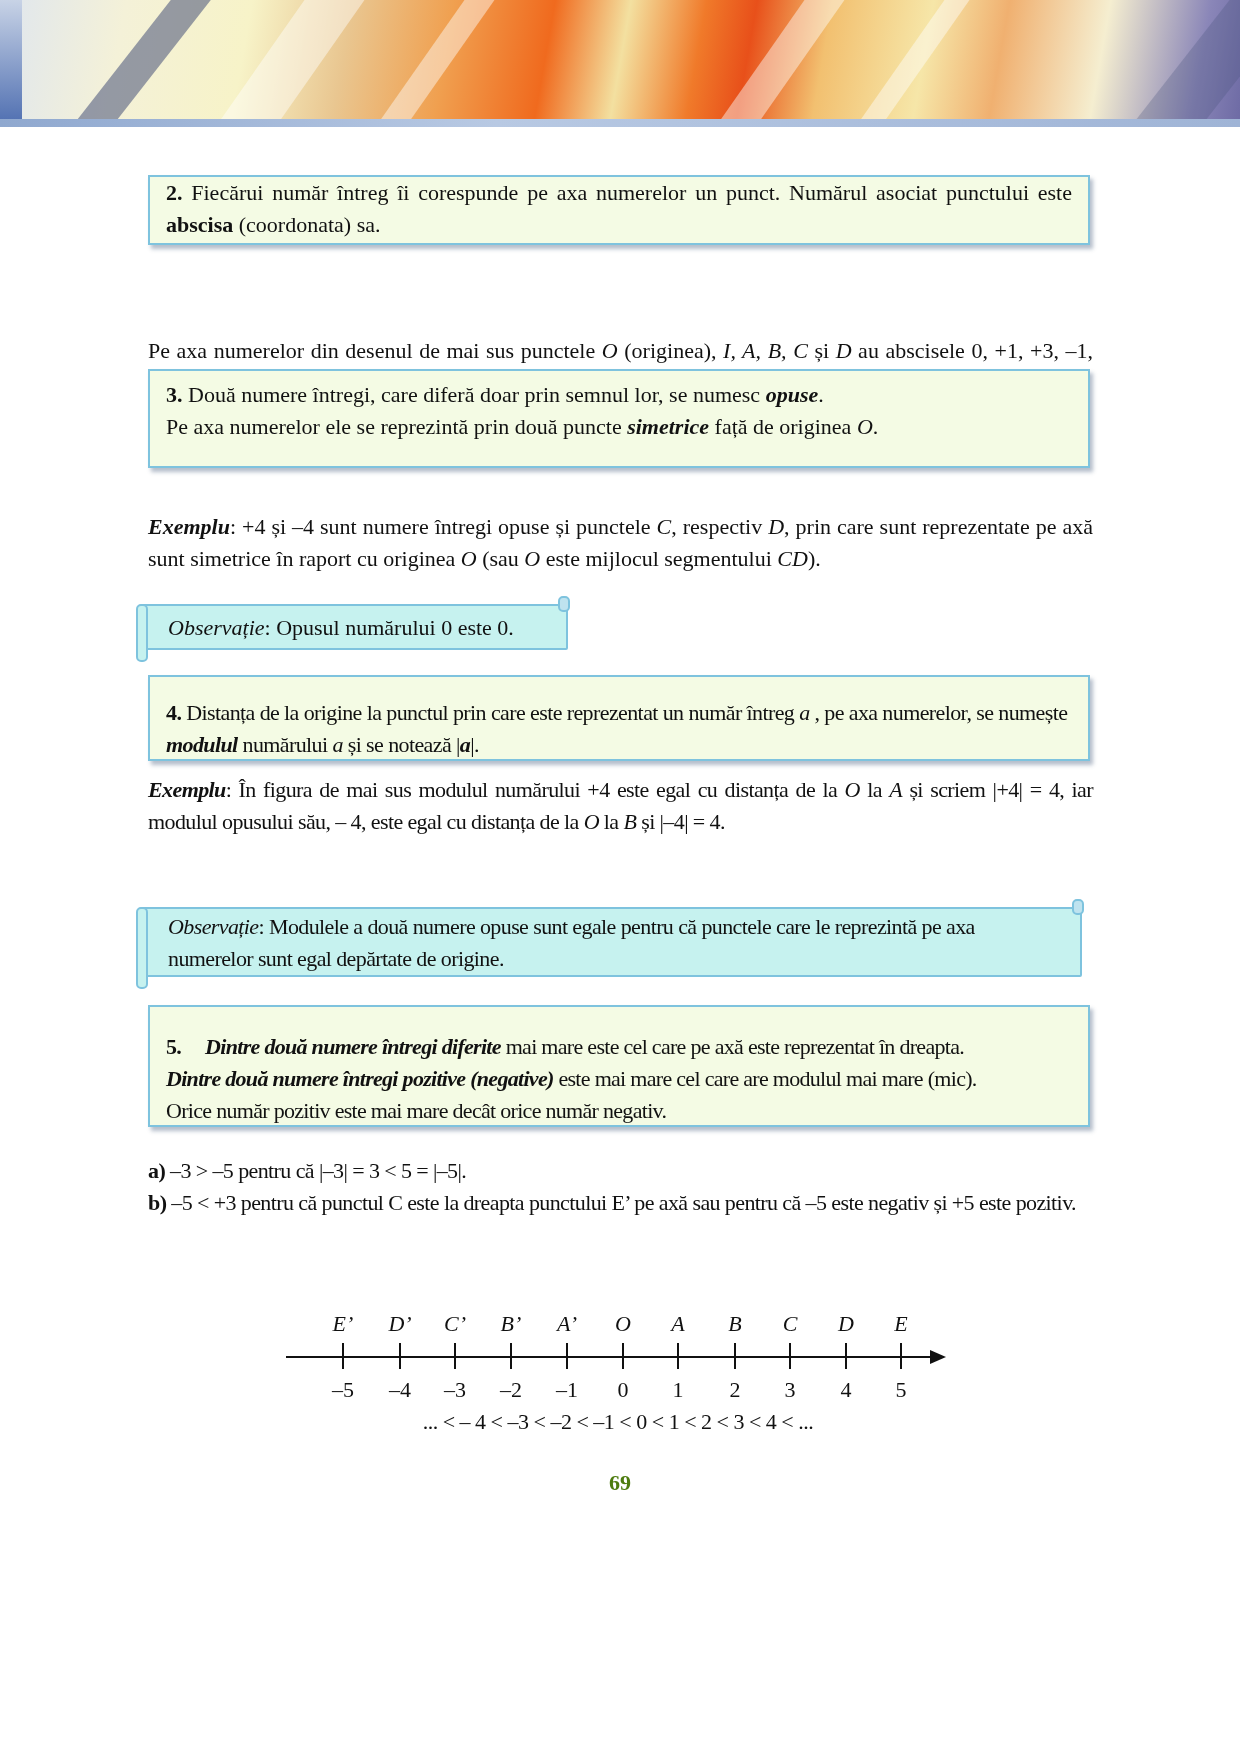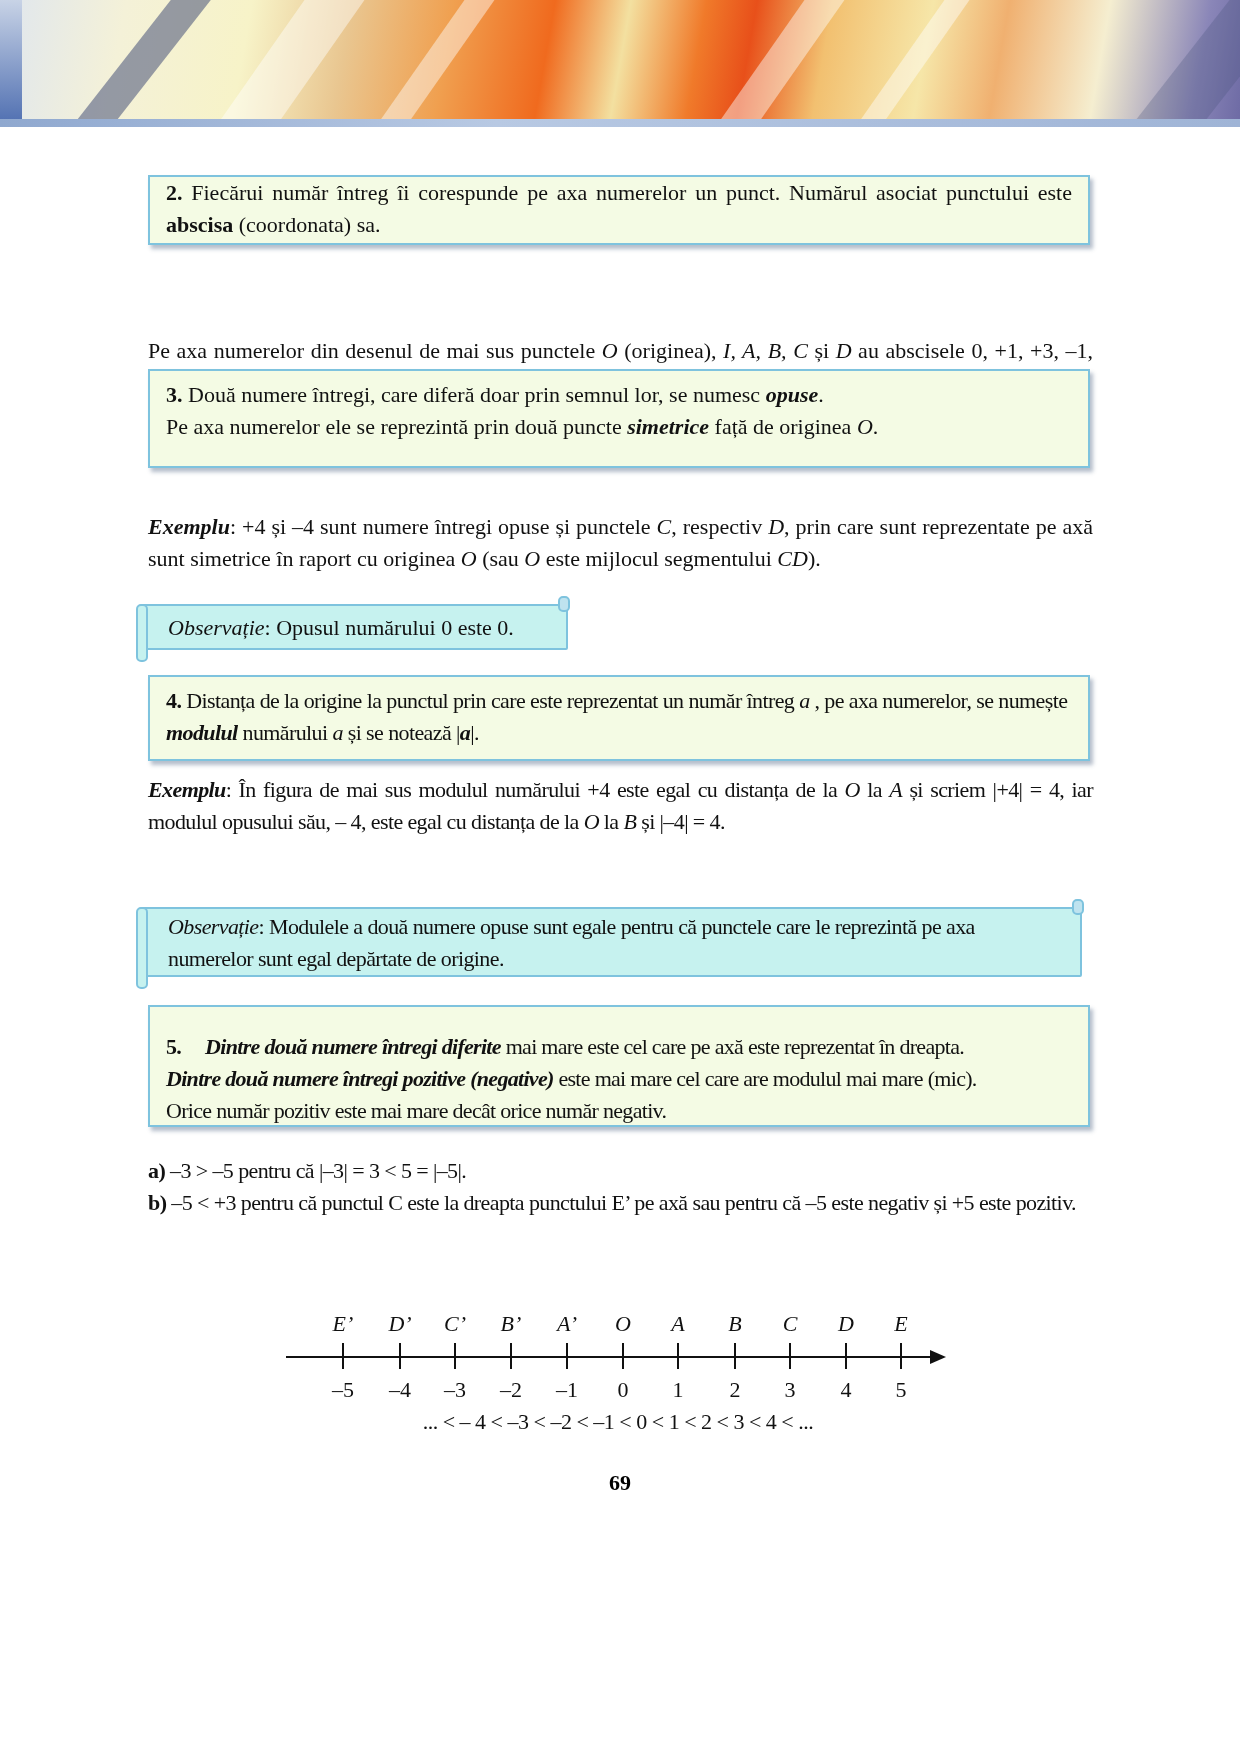--- a/index.html
+++ b/index.html
@@ -29,21 +29,21 @@
 
   .numline { position: absolute; left: 282px; top: 1305px; width: 672px; height: 140px; }
   .numline .axis { position: absolute; left: 4px; top: 51px; width: 648px; height: 2px; background: #111; }
   .numline .arrow { position: absolute; left: 648px; top: 45px; width: 0; height: 0;
     border-left: 16px solid #111; border-top: 7px solid transparent; border-bottom: 7px solid transparent; }
   .numline .tick { position: absolute; top: 38px; width: 2px; height: 26px; background: #111; }
   .numline .lbl { position: absolute; top: 6px; width: 40px; margin-left: -20px; text-align: center; font-style: italic; font-size: 22px; }
   .numline .num { position: absolute; top: 72px; width: 40px; margin-left: -20px; text-align: center; font-size: 22px; }
   .numline .order { position: absolute; left: 0; top: 104px; width: 672px; text-align: center; font-size: 22px; letter-spacing: -0.5px; }
 
-  .pagenum { position: absolute; left: 580px; top: 1470px; width: 80px; text-align: center; color: #000000; font-weight: bold; font-size: 22px; }
+  .pagenum { position: absolute; left: 580px; top: 1470px; width: 80px; text-align: center; color: #4d7c0f; font-weight: bold; font-size: 22px; }
 </style>
 </head>
 <body>
 
 <div class="banner">
   <div class="left-band"></div>
   <div class="dark" style="left:120px;top:-10px;width:40px;height:150px;"></div>
   <div class="stripe" style="left:260px;top:0;width:60px;height:127px;"></div>
   <div class="stripe" style="left:420px;top:0;width:30px;height:127px;"></div>
   <div class="stripe" style="left:760px;top:0;width:40px;height:127px;"></div>
@@ -66,21 +66,21 @@
 </div>
 
 <div class="para" style="top:511px;">
   <span class="bi">Exemplu</span><span>: +4 și –4 sunt numere întregi opuse și punctele </span><span class="i">C</span><span>, respectiv </span><span class="i">D</span><span>, prin care sunt reprezentate pe axă sunt simetrice în raport cu originea </span><span class="i">O</span><span> (sau </span><span class="i">O</span><span> este mijlocul segmentului </span><span class="i">CD</span><span>).</span>
 </div>
 
 <div class="scroll" style="top:604px;width:428px;height:46px;padding-top:6px;padding-left:26px;">
   <span class="i">Observație</span><span>: Opusul numărului 0 este 0.</span>
 </div>
 
-<div class="box" style="top:675px;height:86px;padding-top:8px;letter-spacing:-0.6px;">
+<div class="box" style="top:675px;height:86px;padding-top:20px;letter-spacing:-0.6px;">
   <span class="b">4.</span><span> Distanța de la origine la punctul prin care este reprezentat un număr întreg </span><span class="i">a</span><span> , pe axa numerelor, se numește </span><span class="bi">modulul</span><span> numărului </span><span class="i">a</span><span> și se notează |</span><span class="bi">a</span><span>|.</span>
 </div>
 
 <div class="para" style="top:774px;letter-spacing:-0.6px;">
   <span class="bi">Exemplu</span><span>: În figura de mai sus modulul numărului +4 este egal cu distanța de la </span><span class="i">O</span><span> la </span><span class="i">A</span><span> și scriem |+4| = 4, iar modulul opusului său, – 4, este egal cu distanța de la </span><span class="i">O</span><span> la </span><span class="i">B</span><span> și |–4| = 4.</span>
 </div>
 
 <div class="scroll" style="top:907px;width:942px;height:70px;padding-top:2px;padding-left:26px;letter-spacing:-0.6px;">
   <span class="i">Observație</span><span>: Modulele a două numere opuse sunt egale pentru că punctele care le reprezintă pe axa numerelor sunt egal depărtate de origine.</span>
 </div>

